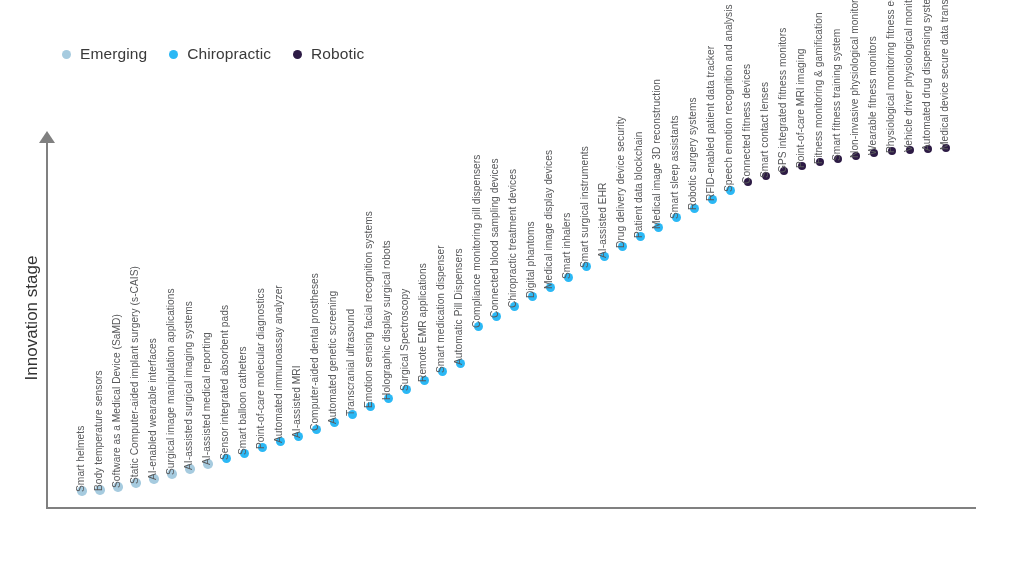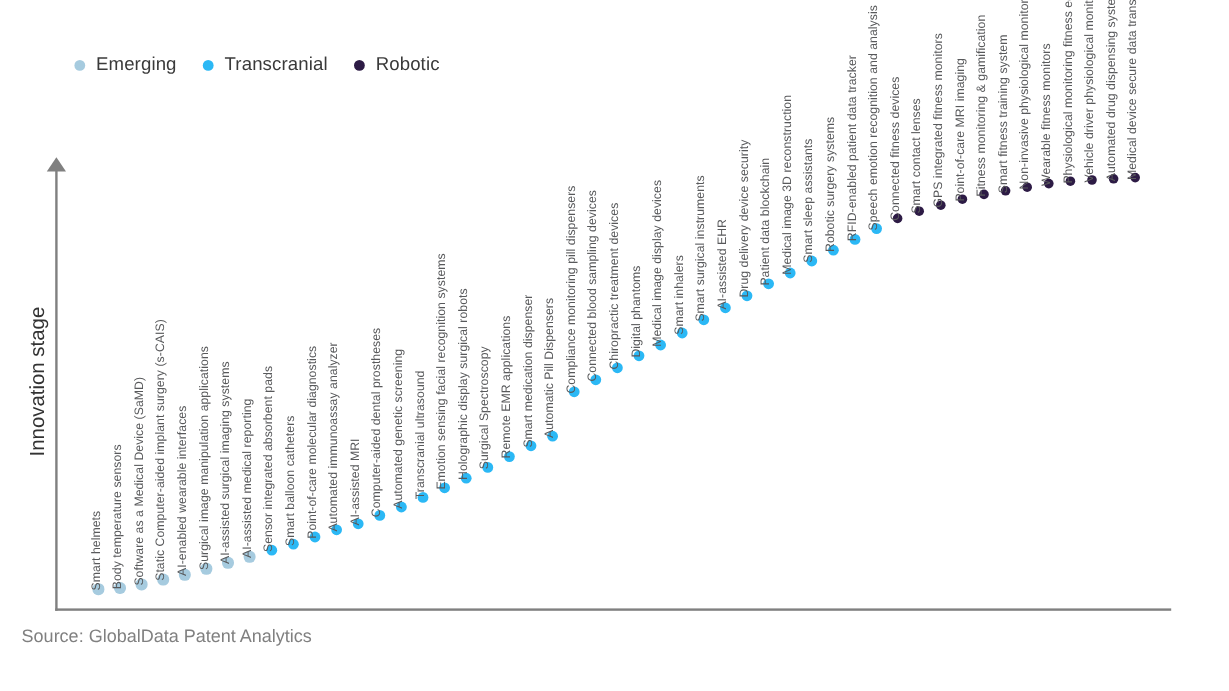--- a/index.html
+++ b/index.html
@@ -51,21 +51,21 @@
 
 <div id="root">
 
   <div class="legend" id="legend">
       <div class="legend-item">
         <span class="legend-dot" style="background: rgb(166, 203, 223);"></span>
         <span class="legend-label">Emerging</span>
       </div>
       <div class="legend-item">
         <span class="legend-dot" style="background: rgb(43, 184, 245);"></span>
-        <span class="legend-label">Transcranial</span>
+        <span class="legend-label">Chiropractic</span>
       </div>
       <div class="legend-item">
         <span class="legend-dot" style="background: rgb(45, 27, 69);"></span>
         <span class="legend-label">Robotic</span>
       </div>
     </div>
 
   <div class="y-arrow"></div>
   <div class="y-axis"></div>
   <div class="x-axis"></div>
@@ -264,14 +264,13 @@
       <div class="pt">
         <div class="pt-dot" style="width: 8.5px; height: 8.5px; background: rgb(45, 27, 69); left: 923.75px; top: 144.75px;"></div>
         <div class="pt-label" style="left: 932px; top: 139.75px;">Automated drug dispensing systems</div>
       </div>
       <div class="pt">
         <div class="pt-dot" style="width: 8.5px; height: 8.5px; background: rgb(45, 27, 69); left: 941.75px; top: 143.75px;"></div>
         <div class="pt-label" style="left: 950px; top: 138.75px;">Medical device secure data transmission</div>
       </div>
     </div>
 
-  <div class="source">Source: GlobalData Patent Analytics</div>
 </div>
 
 </body></html>

